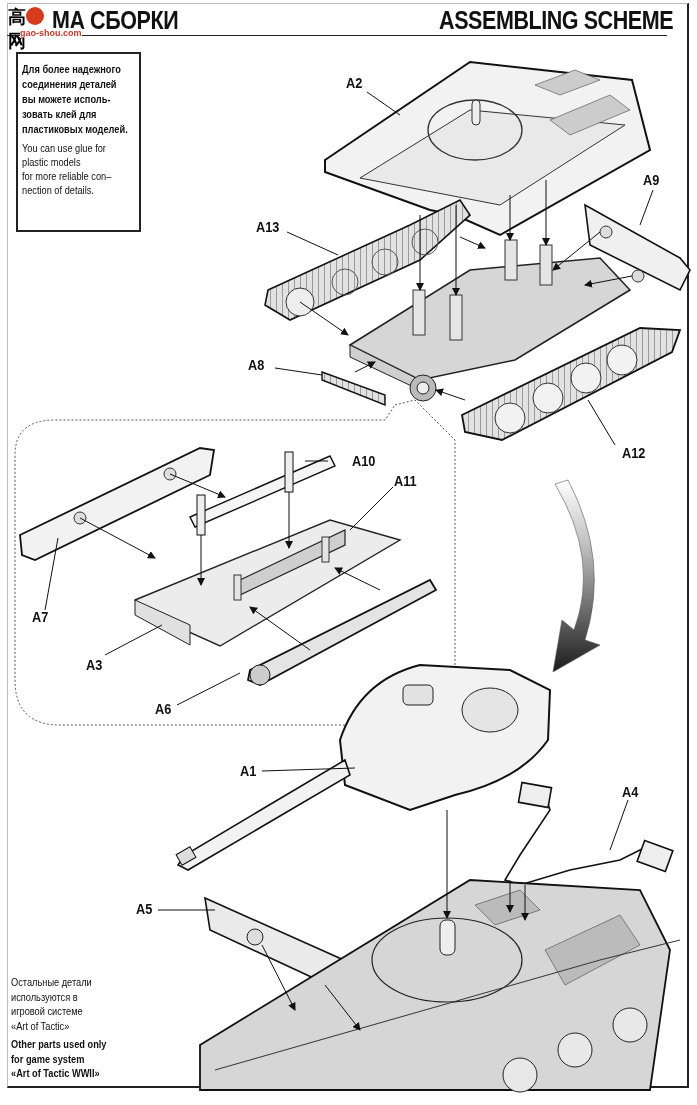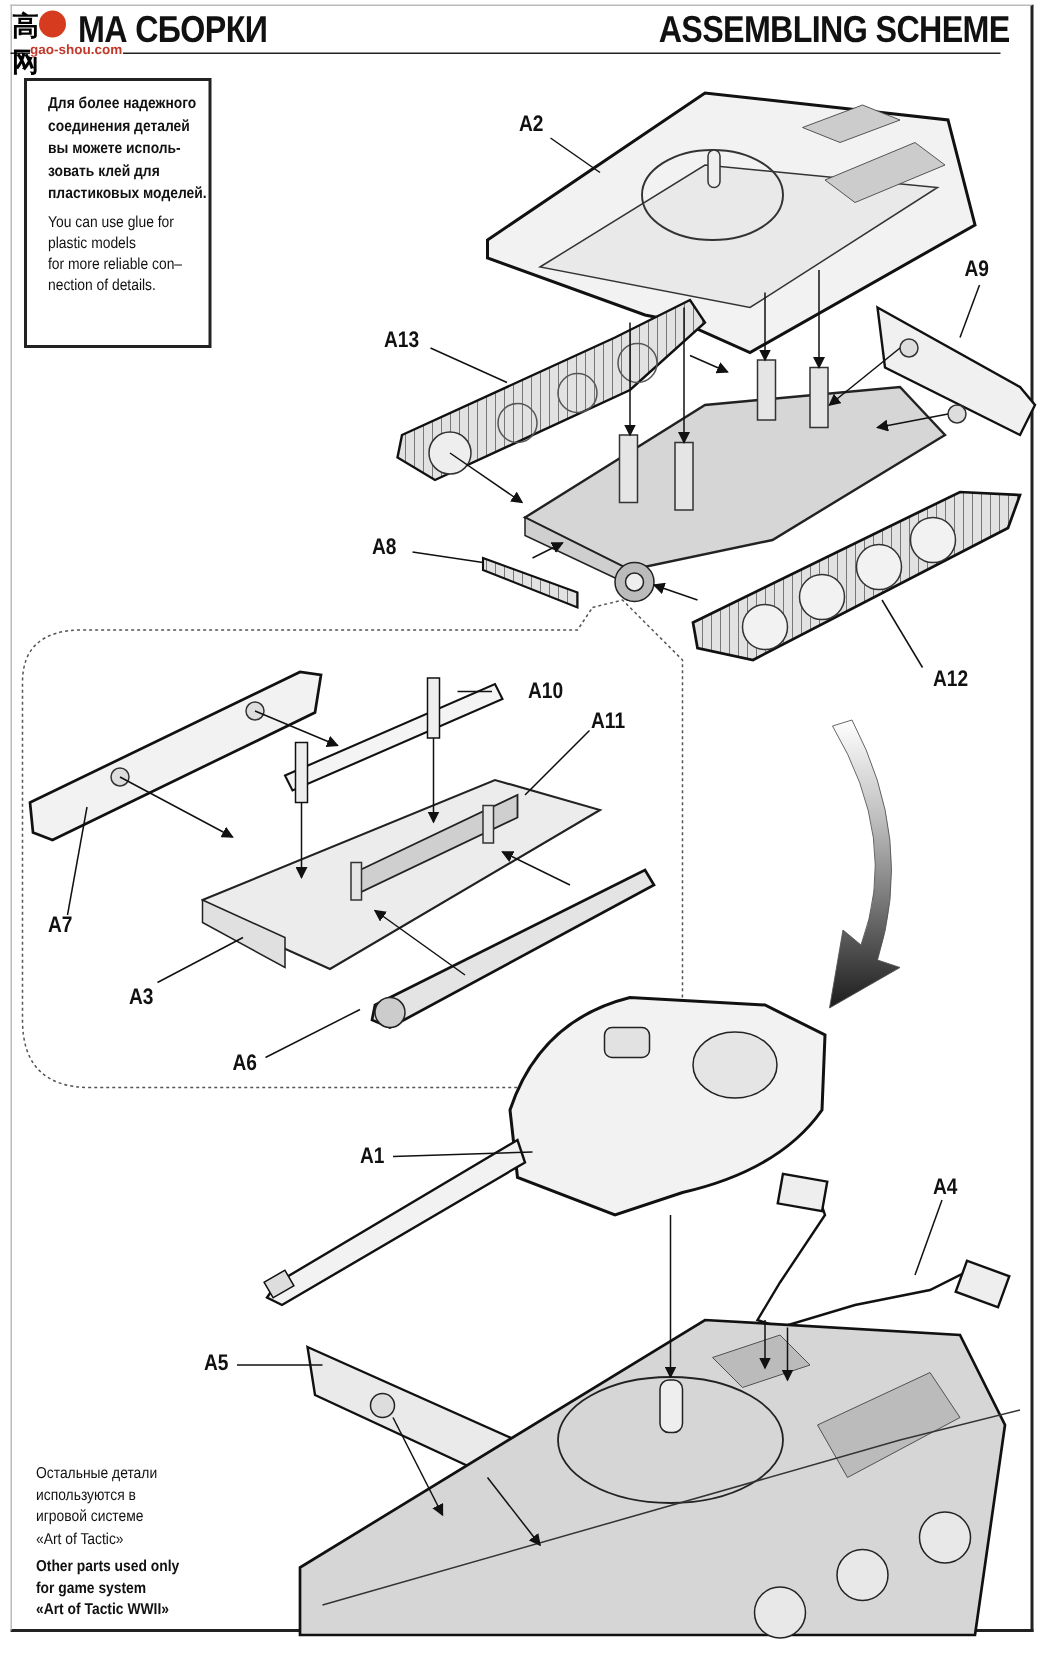--- a/index.html
+++ b/index.html
@@ -7,24 +7,24 @@
          font-family:"Liberation Sans", sans-serif; color:#111; }
   .page-frame { position:absolute; left:7px; top:3px; width:682px; height:1085px;
                 border-right:2px solid #222; border-bottom:2px solid #222; border-left:1px solid #bbb; border-top:1px solid #bbb; box-sizing:border-box; }
   .header-rule { position:absolute; left:7px; top:35px; width:660px; height:0; border-top:1.5px solid #222; }
   .title-ru { position:absolute; left:52px; top:6px; font-weight:bold; font-size:25px; letter-spacing:-0.5px; transform:scaleX(0.86); transform-origin:left; white-space:nowrap; }
   .title-en { position:absolute; right:24px; top:6px; font-weight:bold; font-size:25px; letter-spacing:-0.5px; transform:scaleX(0.86); transform-origin:right; white-space:nowrap; }
   .watermark { position:absolute; left:8px; top:5px; width:62px; height:36px; }
   .wm-text1 { position:absolute; left:0; top:0; font-size:18px; font-weight:bold; color:#000000; letter-spacing:8px; }
   .wm-gear { position:absolute; left:18px; top:2px; width:18px; height:18px; border-radius:50%; background:#d63b1f; }
   .wm-text2 { position:absolute; left:12px; top:23px; font-size:9px; font-weight:bold; color:#c0392b; background:#fff; white-space:nowrap; }
-  .note-box { position:absolute; left:16px; top:52px; width:125px; height:180px; border:2px solid #222; box-sizing:border-box; padding:8px 14px; }
+  .note-box { position:absolute; left:16px; top:52px; width:125px; height:180px; border:2px solid #222; box-sizing:border-box; padding:8px 4px; }
   .note-ru { font-weight:bold; font-size:10.5px; line-height:15px; transform:scaleX(0.88); transform-origin:left; width:130px; }
   .note-en { font-size:10.5px; line-height:14px; margin-top:4px; transform:scaleX(0.88); transform-origin:left; width:130px; }
-  .footer-note { position:absolute; left:24px; top:975px; width:140px; }
+  .footer-note { position:absolute; left:11px; top:975px; width:140px; }
   .footer-ru { font-size:10.5px; line-height:14.5px; transform:scaleX(0.88); transform-origin:left; width:160px; }
   .footer-en { font-weight:bold; font-size:10.5px; line-height:14.5px; margin-top:4px; transform:scaleX(0.88); transform-origin:left; width:160px; }
   .label { position:absolute; font-weight:bold; font-size:15px; transform:scaleX(0.85); transform-origin:left; white-space:nowrap; }
   svg.art { position:absolute; left:0; top:0; }
 </style>
 </head>
 <body>
 
 <div class="page-frame"></div>
 

